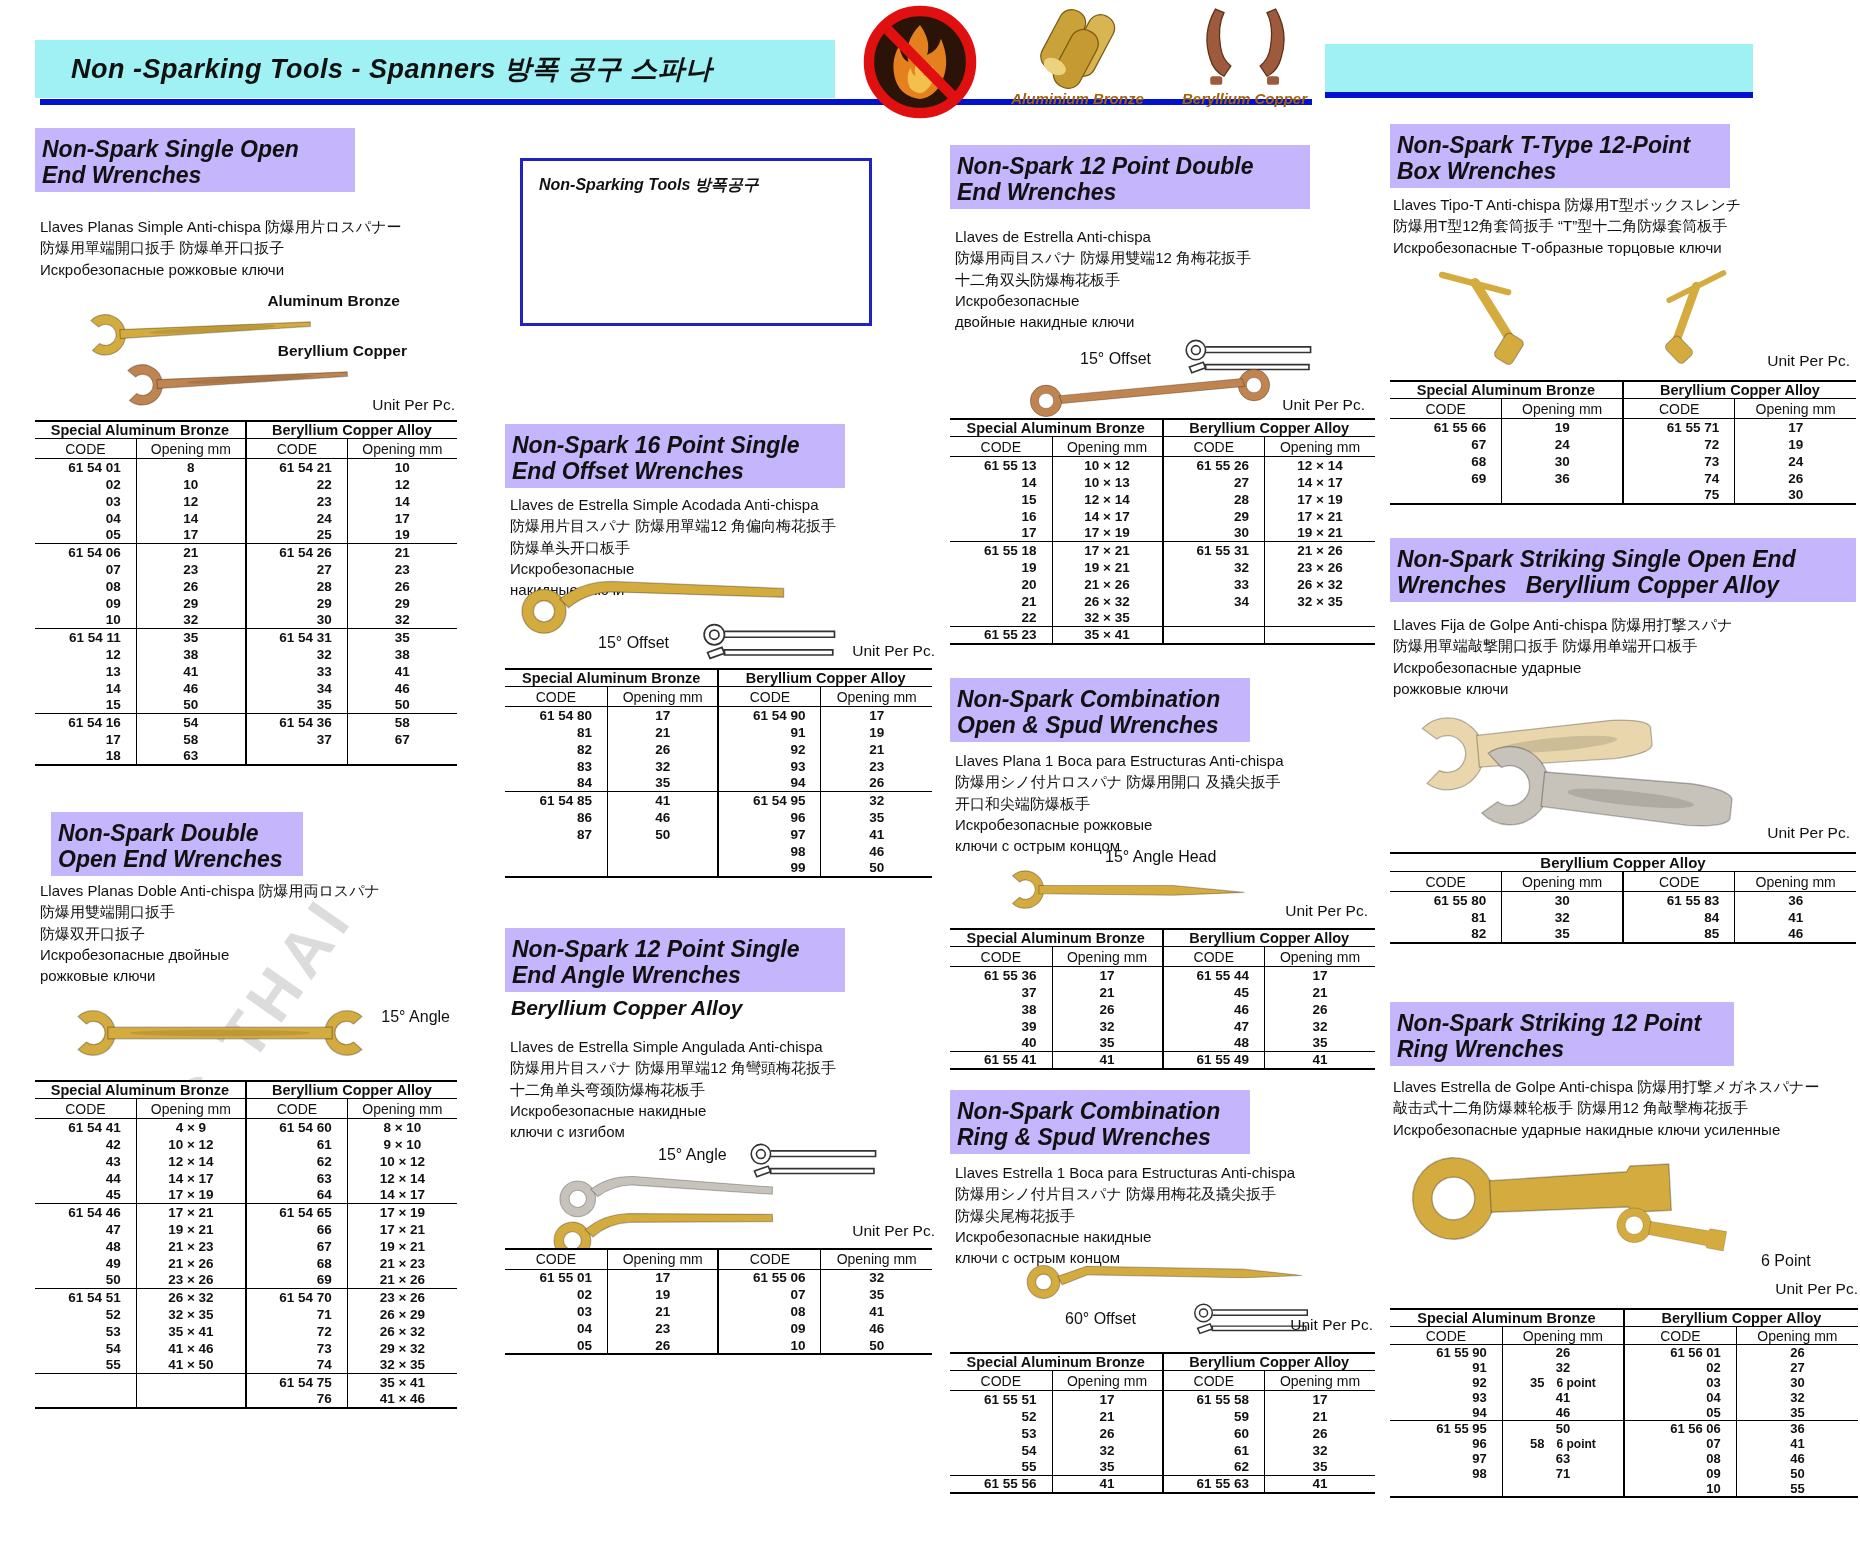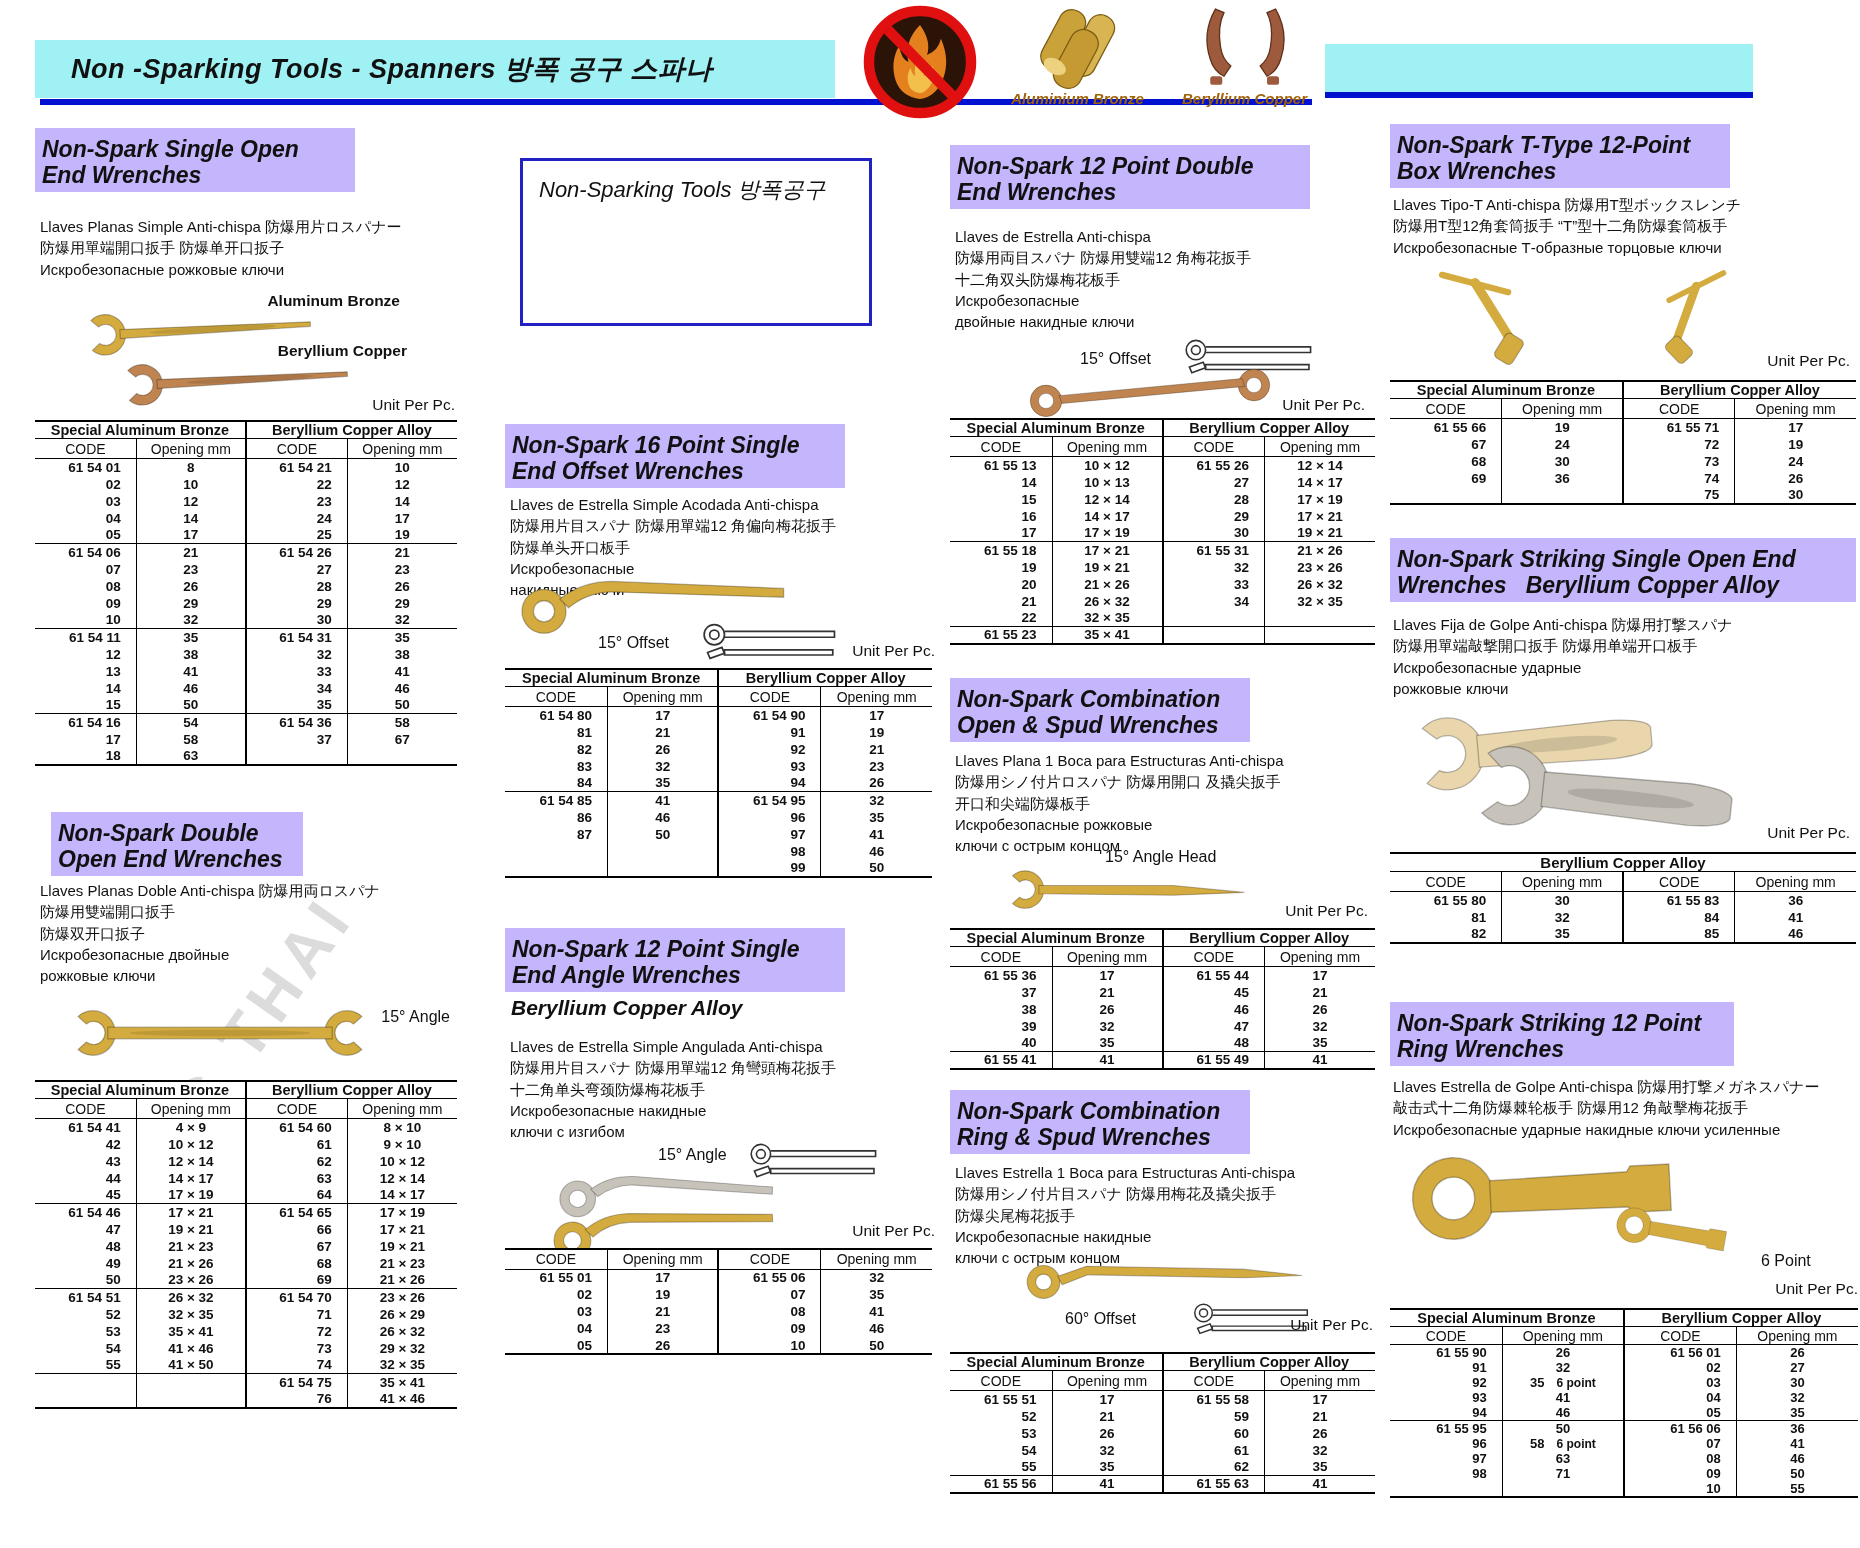--- a/index.html
+++ b/index.html
@@ -4,21 +4,21 @@
 <style>
   *{box-sizing:border-box;margin:0;padding:0}
   html,body{width:1860px;height:1548px}
   body{position:relative;background:#fff;color:#111;font-family:"Liberation Sans",sans-serif;overflow:hidden}
   .abs{position:absolute}
   .hdr-box{background:#9ff1f3;display:flex;align-items:center;padding-left:36px;font-size:27px;font-weight:bold;font-style:italic;letter-spacing:.5px}
   .hdr-line{background:#0011cf}
   .hdr-bar2{background:#9ff1f3;border-bottom:6px solid #0011cf}
   .img-cap{color:#a16207;font-weight:bold;font-style:italic;font-size:15px;text-align:center}
   .info-box{border:3px solid #2222c4;padding:14px 16px;background:#fff}
-  .ib-title{font-size:22px;font-weight:normal;font-style:italic;margin-bottom:29px}
+  .ib-title{font-size:16px;font-weight:bold;font-style:italic;margin-bottom:29px}
   .ib-lines .sub-line{font-size:19px;font-weight:bold;font-style:italic;line-height:1.55}
   .sec-title{background:#c4b5fd;display:block;font-size:23px;line-height:1.14;font-weight:bold;font-style:italic;padding:8px 8px 4px 7px}
   .alloy{font-size:21px;font-weight:bold;font-style:italic}
   .subs .sub-line{font-size:15px;line-height:1.42;white-space:nowrap}
   .mat-lab{font-weight:bold;font-size:15.5px}
   .lab{font-size:16px}
   .unit{font-size:15.5px}
   .wm{font-size:64px;font-weight:bold;color:rgba(140,140,140,.3);transform:rotate(-55deg);transform-origin:left top;letter-spacing:8px;white-space:nowrap}
   svg.wr{overflow:visible}
   .gold{color:#d4ab3e}.copper{color:#bf8450}.cream{color:#e9d6ac}.silver{color:#c8c3ba}

